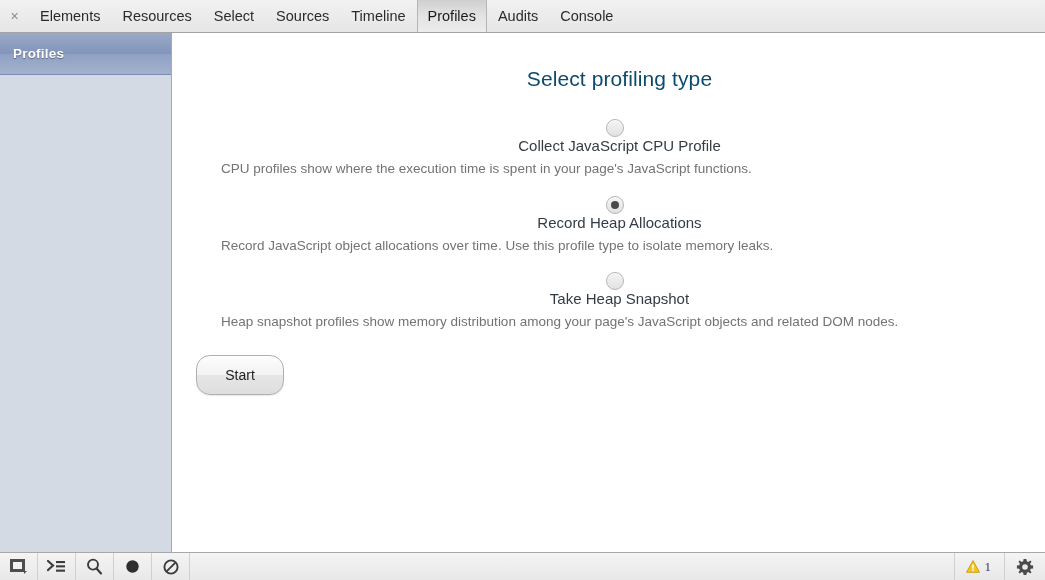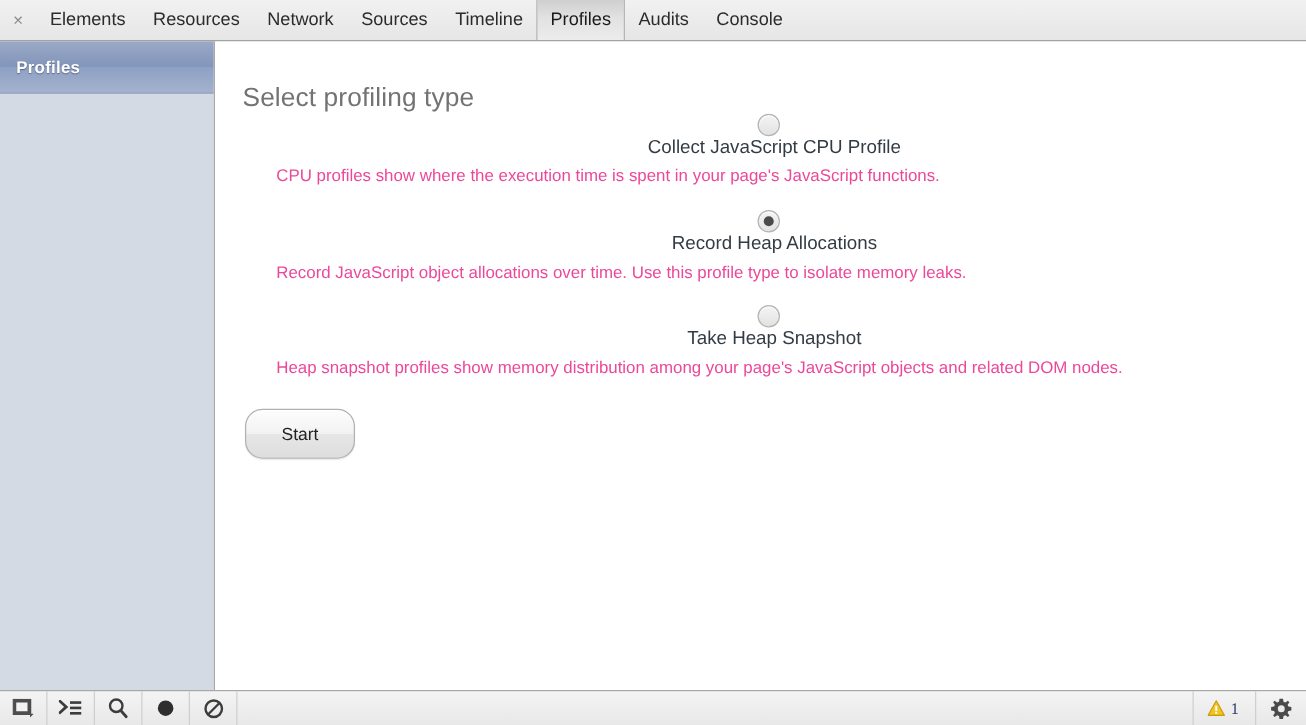--- a/index.html
+++ b/index.html
@@ -113,23 +113,25 @@
 
   .main {
     flex: 1 1 auto;
     background: #ffffff;
     padding: 34px 0 0 22px;
     overflow: hidden;
   }
 
   .page-title {
     font-size: 21px;
-    color: #737373;
+    color: #0c4a6e;
     font-weight: normal;
+    margin-bottom: 28px;
     letter-spacing: 0.1px;
+    text-align: center;
   }
 
   
   .option { margin-bottom: 17px; }
 
   .option-row {
     display: flex;
     align-items: center;
     cursor: pointer;
     user-select: none;
@@ -162,21 +164,21 @@
   }
 
   .option-label {
     font-size: 15px;
     color: #333c45;
     line-height: 1.2;
   }
 
   .option-desc {
     font-size: 13.5px;
-    color: #ec4899;
+    color: #737373;
     line-height: 1.45;
     margin-top: 4px;
     margin-left: 27px;
     max-width: 795px;
   }
 
   
   .start-btn {
     margin-top: 23px;
     margin-left: 2px;
@@ -251,21 +253,21 @@
 </head>
 <body>
 
 <div id="app">
 
   <div class="tabbar">
     <div class="close-btn">×</div>
     <div class="tabs">
       <div class="tab">Elements</div>
       <div class="tab">Resources</div>
-      <div class="tab">Network</div>
+      <div class="tab">Select</div>
       <div class="tab">Sources</div>
       <div class="tab">Timeline</div>
       <div class="tab selected">Profiles</div>
       <div class="tab">Audits</div>
       <div class="tab">Console</div>
     </div>
   </div>
 
   <div class="body-row">
 

